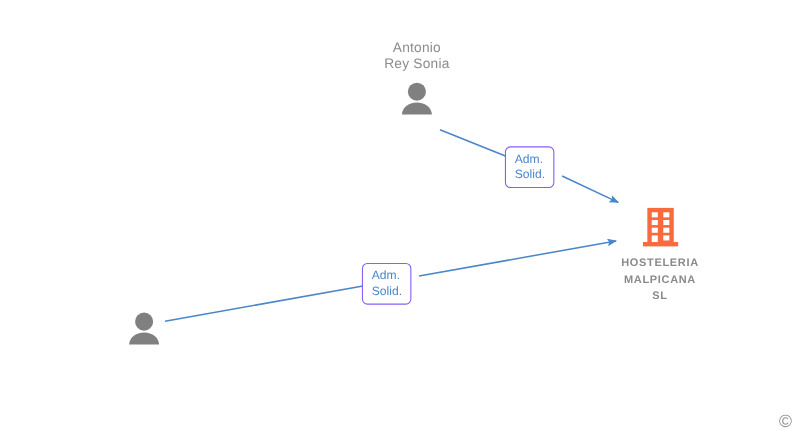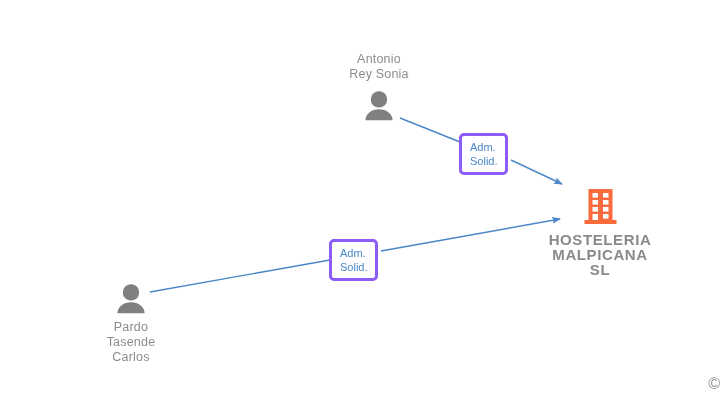--- a/index.html
+++ b/index.html
@@ -43,39 +43,39 @@
     text-align: center;
     color: #8c8c8c;
     font-size: 12.5px;
     line-height: 15px;
     letter-spacing: .2px;
     white-space: pre-line;
   }
   .node-label.company {
     color: #8a8a8a;
     font-weight: bold;
-    font-size: 15px;
+    font-size: 10px;
     line-height: 15px;
     letter-spacing: .6px;
   }
 
   
-  #node-person-1 { left: 319px; top: 52px;  width: 120px; }
+  #node-person-1 { left: 319px; top: 36px;  width: 120px; }
   #node-person-2 { left:  71px; top: 283px; width: 120px; }
   #node-company  { left: 540px; top: 188px; width: 120px; }
 
   #node-person-1 .node-label { margin-top: 0; }
   #node-person-1 { flex-direction: column-reverse; }
   #node-person-1 .node-label { margin: 0 0 8px 0; }
 
   
   .edge-label {
     position: absolute;
     box-sizing: border-box;
-    border: 3px solid #8b5cf6;
+    border: 1px solid #8b5cf6;
     border-radius: 5px;
     background: #ffffff;
     color: #4a86c8;
     font-size: 11px;
     line-height: 14px;
     padding: 4px 7px 4px 8px;
     white-space: pre-line;
     text-align: left;
   }
   #edge-label-1 { left: 459px; top: 133px; }
@@ -142,23 +142,20 @@
 Rey Sonia</span>
   </div>
 
   <div class="node" id="node-person-2">
     <span class="node-icon">
       <svg width="34" height="31" viewBox="0 0 34 31" xmlns="http://www.w3.org/2000/svg">
         <circle cx="17" cy="9.4" r="8.2" fill="#808080"></circle>
         <path d="M17 19.2c-7.6 0-13.6 4.9-13.6 11.0 l27.2 0 C30.6 24.1 24.6 19.2 17 19.2 Z" fill="#808080"></path>
       </svg>
     </span>
-    <span class="node-label">Pardo
-Tasende
-Carlos</span>
   </div>
 
   <div class="node" id="node-company">
     <span class="node-icon">
       <svg width="37" height="38" viewBox="0 0 37 38" xmlns="http://www.w3.org/2000/svg">
 
         <rect x="6.5" y="1" width="24" height="31" fill="#f96a3c"></rect>
 
         <rect x="2.5" y="32" width="32" height="4" fill="#f96a3c"></rect>
 

